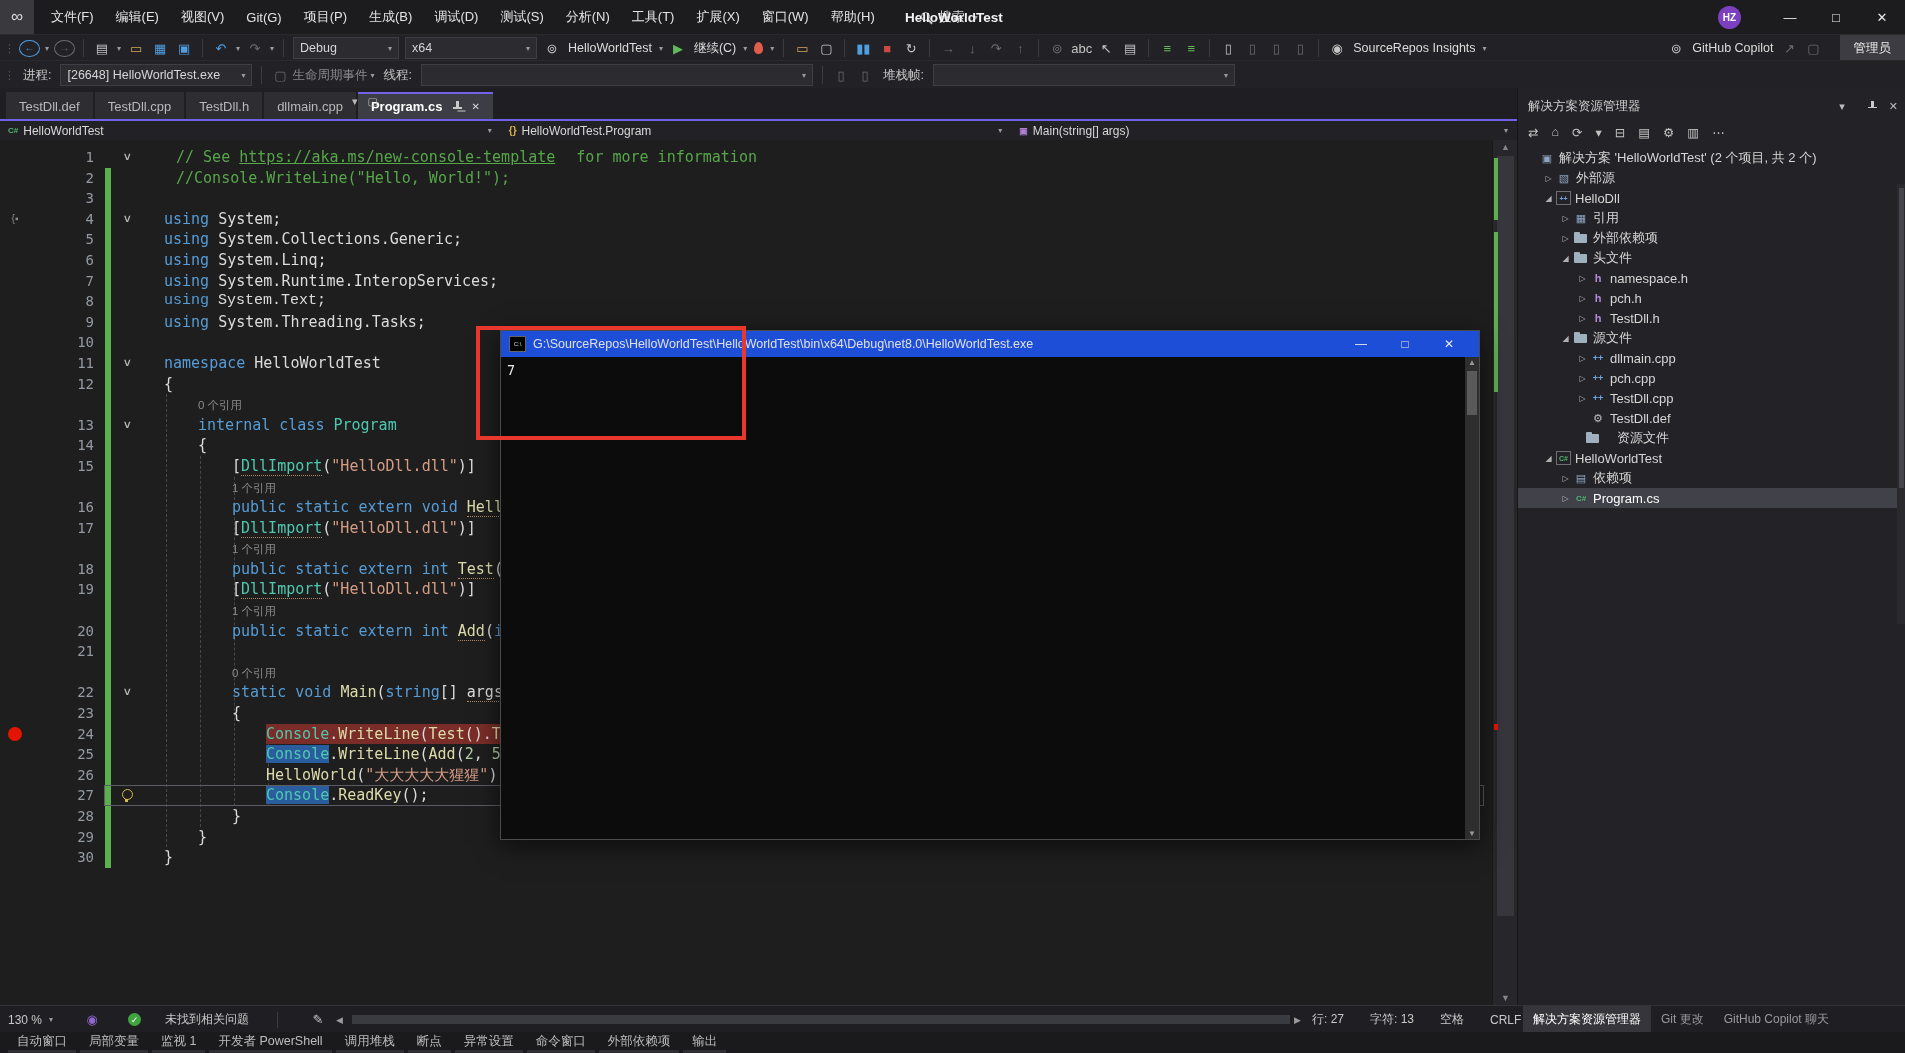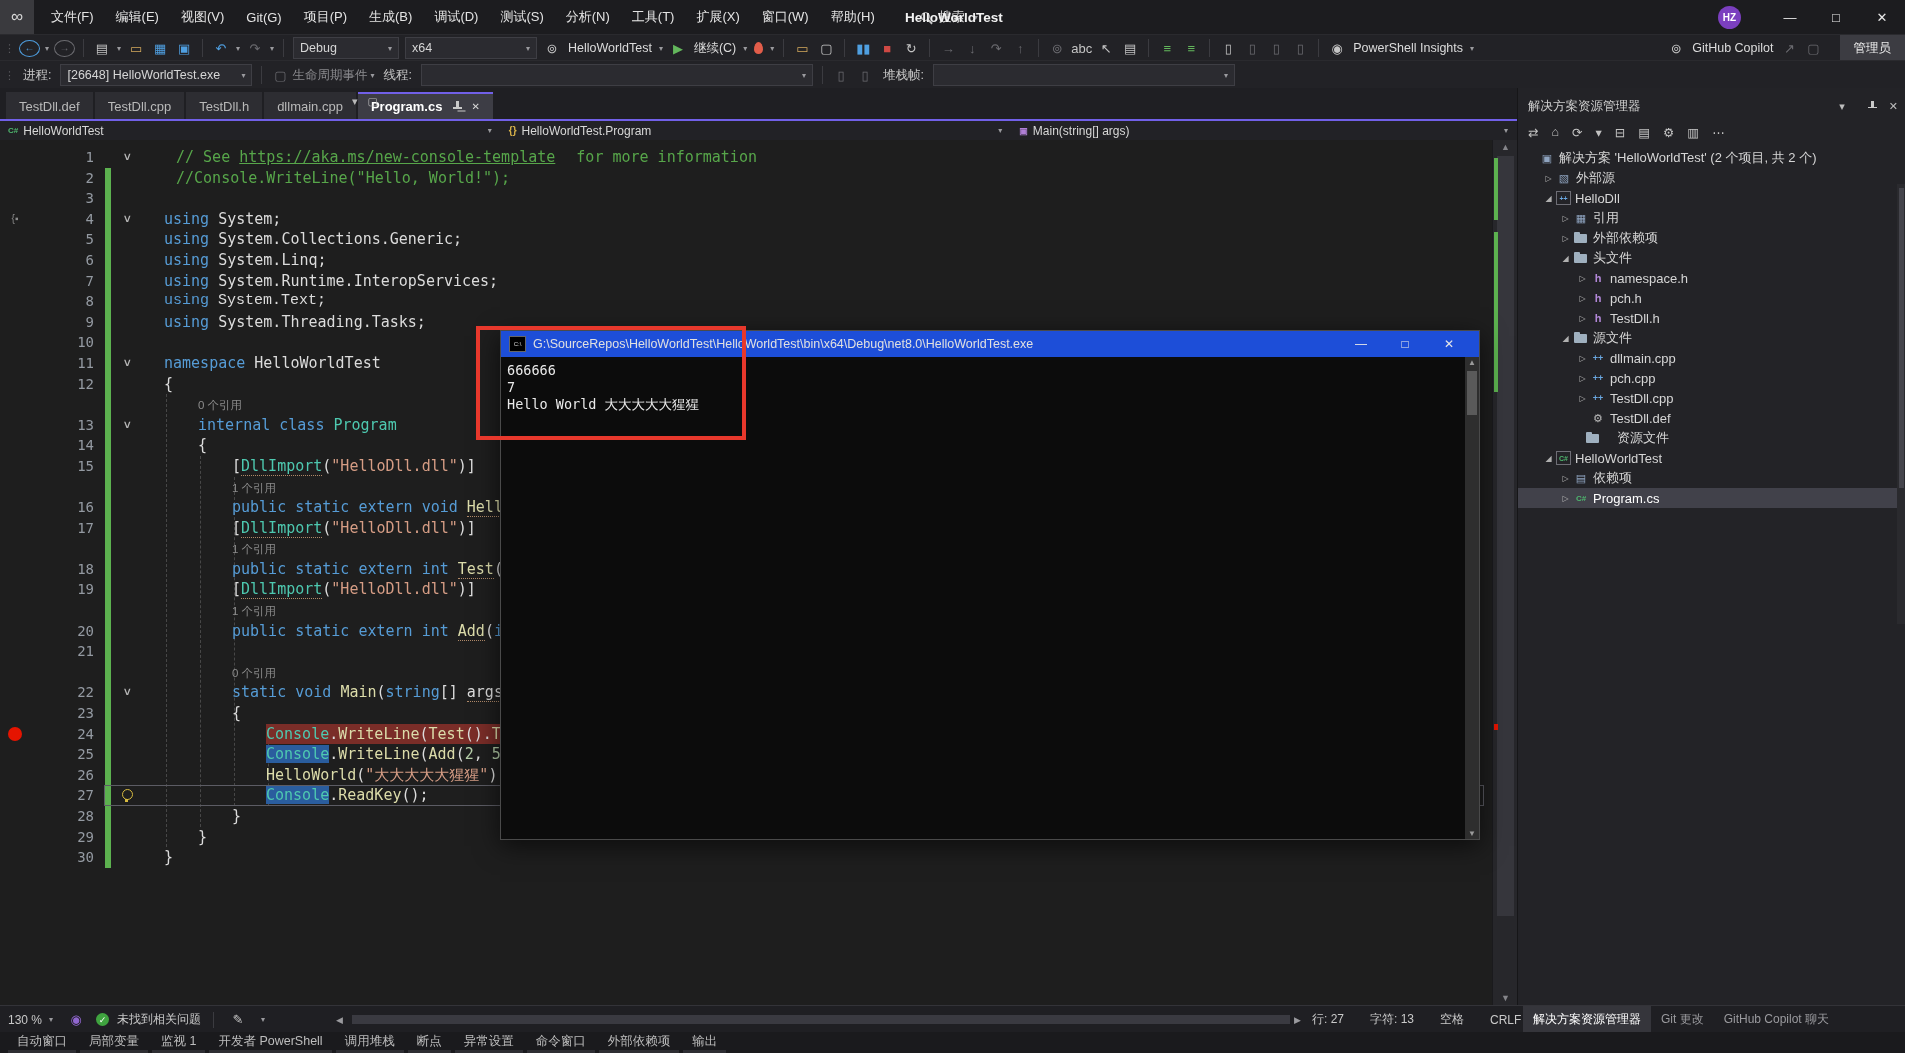--- a/index.html
+++ b/index.html
@@ -106,21 +106,21 @@
   .ti-folder::after{content:"";width:6px;height:3px;background:#9fb0bf;border-radius:1px 1px 0 0;position:absolute;left:1px;top:1px;}
   .ti-cpp{color:#6aa7e0;} .ti-h{color:#b388d9;font-size:11px;} .ti-cs{color:#4fb86f;font-size:8px;}
   .ti-def{color:#b9b9b9;font-size:11px;font-weight:normal;}
   .ti-refs,.ti-deps,.ti-extsrc,.ti-solution{color:#8fa4c0;font-size:11px;font-weight:normal;}
   .ti-proj-cpp,.ti-proj-cs{border:1px solid #6e6e76;width:13px;height:12px;font-size:7px;}
   .ti-proj-cpp{color:#6aa7e0;} .ti-proj-cs{color:#4fb86f;}
   .sescroll{position:absolute;right:0;top:96px;width:9px;height:440px;background:#2a2a2e;}
   .sesthumb{position:absolute;left:2px;top:4px;width:5px;height:300px;background:#45454c;}
   
   .statusrow{position:absolute;left:0;top:1005px;width:1905px;height:27px;background:#1f1f23;border-top:1px solid #333338;font-size:12px;color:#c9c9c9;}
-  .srleft{position:absolute;left:8px;top:0;height:27px;display:flex;align-items:center;gap:8px;}
+  .srleft{position:absolute;left:8px;top:0;height:27px;display:flex;align-items:center;gap:24px;}
   .okdot{width:13px;height:13px;border-radius:50%;background:#3fa33f;color:#fff;font-size:9px;display:flex;align-items:center;justify-content:center;}
   .srsep{width:1px;height:16px;background:#3b3b40;margin:0 4px;}
   .hthumb{position:absolute;left:352px;top:9px;width:938px;height:9px;background:#3a3a41;}
   .harrow{position:absolute;top:0;height:27px;display:flex;align-items:center;font-size:9px;color:#9a9a9e;}
   .srright{position:absolute;left:1312px;top:0;height:27px;display:flex;align-items:center;gap:26px;}
   .setabs{position:absolute;left:1523px;top:0;height:27px;display:flex;align-items:center;}
   .setab{padding:0 10px;height:27px;display:flex;align-items:center;color:#9a9a9e;font-size:12px;}
   .setab.active{background:#35353b;color:#ffffff;}
   
   .paneltabs{position:absolute;left:0;top:1032px;width:1905px;height:21px;background:#1a1a1d;display:flex;align-items:center;padding-left:8px;gap:4px;}
@@ -216,21 +216,21 @@
         <span class="tsep"></span>
         <span class="tbi ic-green">≡</span>
         <span class="tbi ic-green">≡</span>
         <span class="tsep"></span>
         <span class="tbi ">▯</span>
         <span class="tbi ic-dim">▯</span>
         <span class="tbi ic-dim">▯</span>
         <span class="tbi ic-dim">▯</span>
         <span class="tsep"></span>
         <span class="tbi ">◉</span>
-        <span class="tbt ">PowerShell Insights</span>
+        <span class="tbt ">SourceRepos Insights</span>
         <span class="dd">▾</span>
       </span>
     <span style="margin-left:auto;display:flex;align-items:center;">
       <span class="tbi">⊚</span>
       <span class="tbt">GitHub Copilot</span>
       <span class="tbi ic-dim">↗</span>
       <span class="tbi ic-dim">▢</span>
       <span class="admin-badge">管理员</span>
     </span>
   </div>
@@ -480,23 +480,21 @@
     <div class="contitle">
       <span class="conico">C:\</span>
       <span>G:\SourceRepos\HelloWorldTest\HelloWorldTest\bin\x64\Debug\net8.0\HelloWorldTest.exe</span>
       <span class="conbtns">
         <span class="conbtn">—</span>
         <span class="conbtn">□</span>
         <span class="conbtn">✕</span>
       </span>
     </div>
     <div class="conbody">
-        <div class="conline">666666</div>
         <div class="conline">7</div>
-        <div class="conline">Hello World 大大大大大猩猩</div>
       </div>
     <div class="conscroll">
       <span class="conarrow" style="top:1px;">▲</span>
       <div class="conthumb"></div>
       <span class="conarrow" style="bottom:1px;">▼</span>
     </div>
   </div>
 
   <div class="redbox"></div>
 

